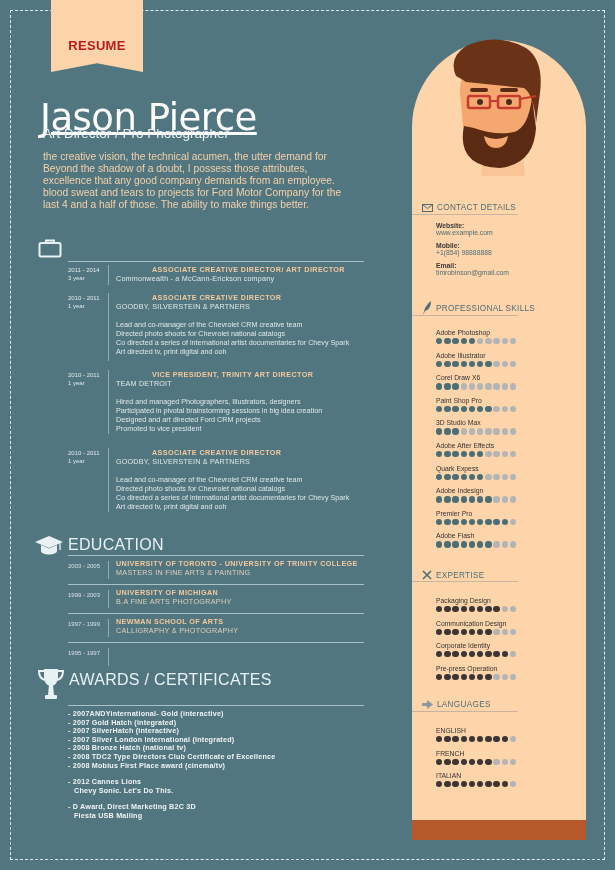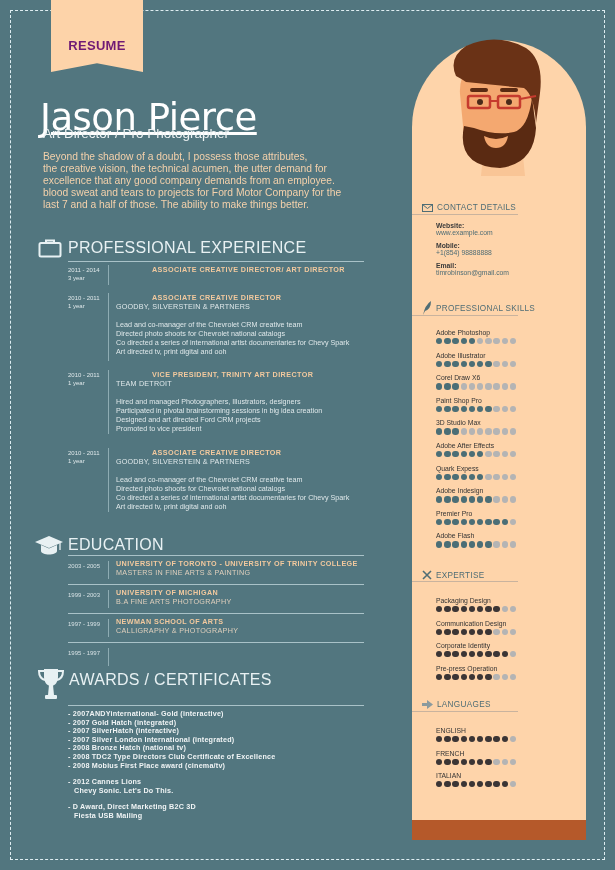--- a/index.html
+++ b/index.html
@@ -14,21 +14,21 @@
     position: absolute; left: 10px; top: 10px; width: 595px; height: 850px;
     border: 1.5px dashed #dfeef2;
   }
   .ribbon {
     position: absolute; left: 51px; top: 0; width: 92px; height: 72px;
     background: #fdd3a9;
     clip-path: polygon(0 0, 100% 0, 100% 100%, 50% 88%, 0 100%);
   }
   .ribbon span {
     position: absolute; left: 0; right: 0; top: 38px; text-align: center;
-    font: bold 13px "Liberation Sans", sans-serif; color: #701a75; letter-spacing: 0.3px;
+    font: bold 13px "Liberation Sans", sans-serif; color: #b91c1c; letter-spacing: 0.3px;
   }
   .name {
     position: absolute; left: 40px; top: 96px;
     font: 300 37px "DejaVu Sans", sans-serif; color: #ffffff; letter-spacing: -0.5px;
     font-weight: normal;
     text-decoration: underline;
   }
   .title {
     position: absolute; left: 43px; top: 126px;
     font: 13.5px "Liberation Sans", sans-serif; color: #eef3f4;
@@ -84,44 +84,44 @@
 
 <div class="frame"></div>
 
 <div class="ribbon">
   <span>RESUME</span>
 </div>
 
 <div class="name">Jason Pierce</div>
 <div class="title">Art Director / Pro Photographer</div>
 <div class="bio">
+  <div>the creative vision, the technical acumen, the utter demand for</div>
   <div>Beyond the shadow of a doubt, I possess those attributes,</div>
-  <div>the creative vision, the technical acumen, the utter demand for</div>
   <div>excellence that any good company demands from an employee.</div>
   <div>blood sweat and tears to projects for Ford Motor Company for the</div>
-  <div>last 7 and a half of those. The ability to make things better.</div>
+  <div>last 4 and a half of those. The ability to make things better.</div>
 </div>
 
 <div class="section-head" style="top:238px;">
   <svg width="24" height="20" viewBox="0 0 24 20" style="margin-right:6px;">
     <rect x="1.5" y="5" width="21" height="13.5" rx="1.5" fill="none" stroke="#e8f1f3" stroke-width="2"></rect>
     <path d="M8 5V2.5h8V5" fill="none" stroke="#e8f1f3" stroke-width="2"></path>
   </svg>
-  <span class="label">PROFESSIONAL EXPERIENCE</span>
 </div>
 <div class="rule" style="left:68px; top:261px; width:296px;"></div>
 
 <div class="exp-item" style="top:265px;">
   <div class="exp-date">
       <div>2011 - 2014</div>
       <div>3 year</div>
     </div>
   <div class="exp-vline" style="height:20px;"></div>
   <div class="exp-body">
     <div class="exp-role">ASSOCIATE CREATIVE DIRECTOR/ ART DIRECTOR</div>
+    <div class="exp-company">Commonwealth - a McCann-Erickson company</div>
   </div>
 </div>
 
 <div class="exp-item" style="top:293px;">
   <div class="exp-date">
       <div>2010 - 2011</div>
       <div>1 year</div>
     </div>
   <div class="exp-vline" style="height:68px;"></div>
   <div class="exp-body">

